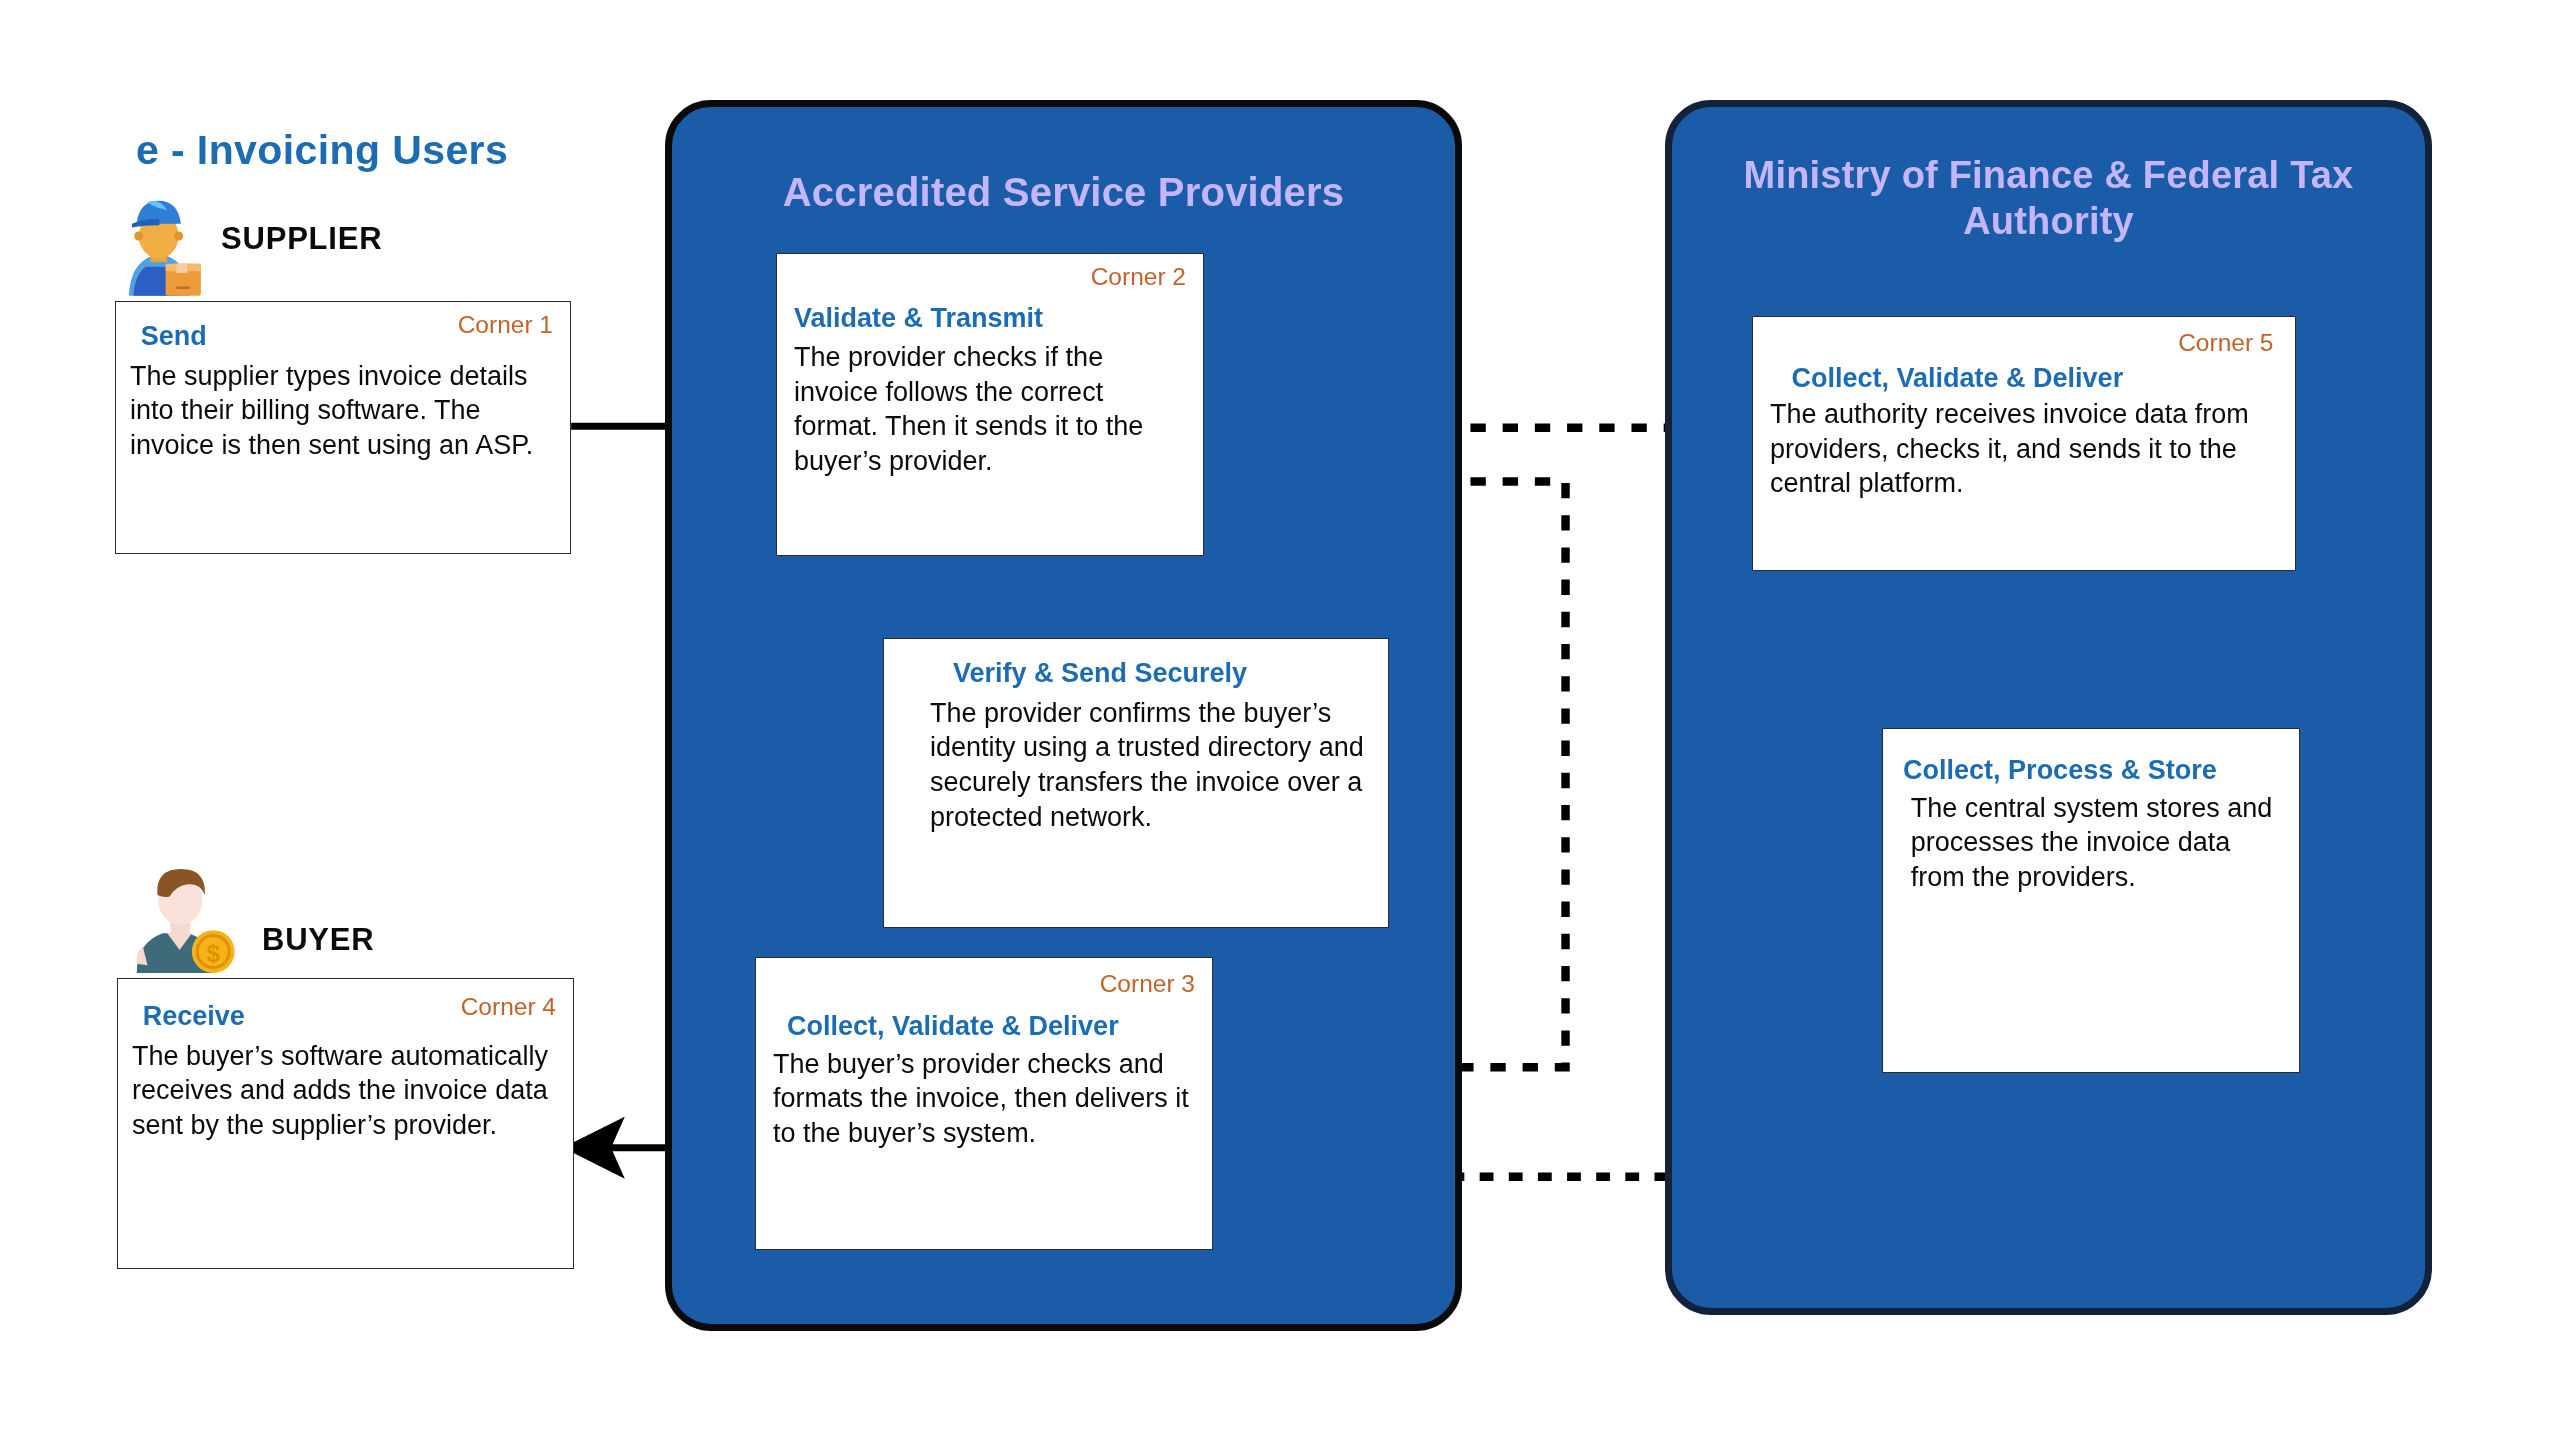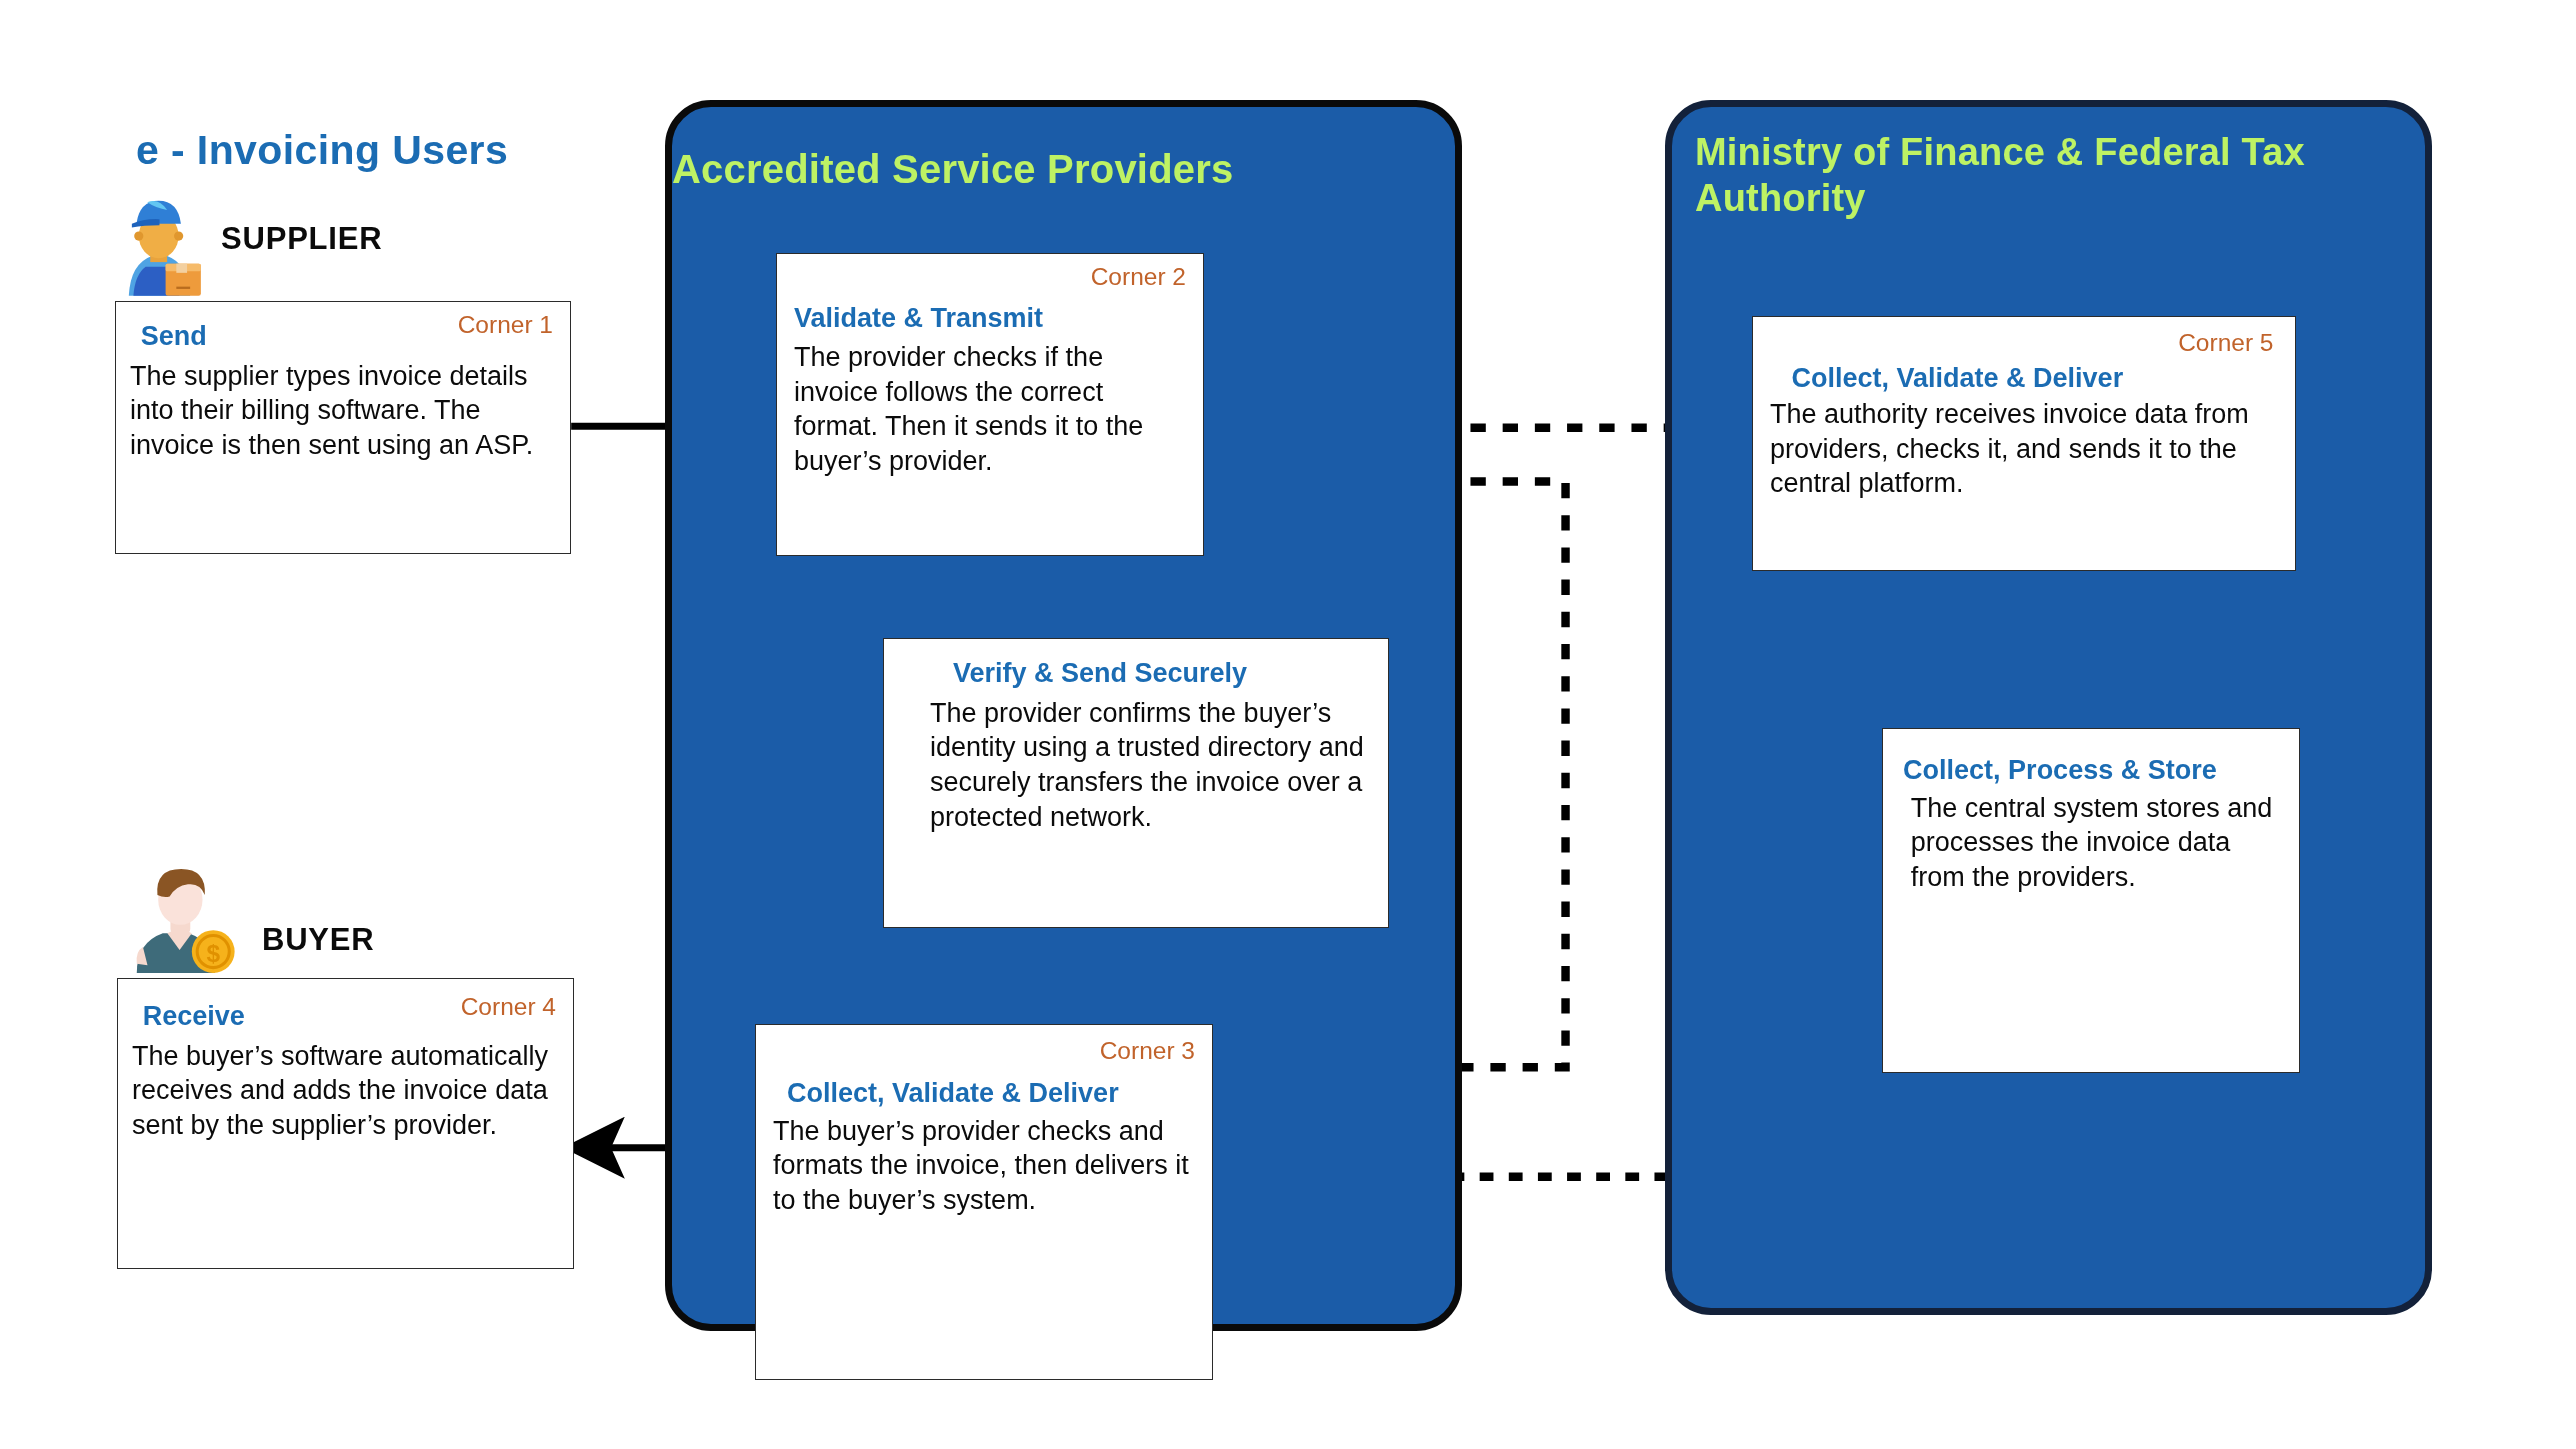--- a/index.html
+++ b/index.html
@@ -24,24 +24,26 @@
     background: #1B5CA8;
     border: 7px solid #0a0a0a;
     border-radius: 46px;
     box-sizing: border-box;
   }
   .panel.right-panel { border-color: #13213a; }
   .panel-title {
     position: absolute;
     left: 0;
     right: 0;
-    color: #bef264;
-    font-weight: bold;
+    color: #c4b5fd;
+    font-weight: bold;
+    text-align: center;
     line-height: 1.22;
     letter-spacing: 0.2px;
+    margin-top: 23px;
   }
   
   .section-heading {
     position: absolute;
     color: #1B6CB3;
     font-weight: bold;
     font-size: 41px;
     letter-spacing: 0.4px;
     white-space: nowrap;
   }
@@ -218,21 +220,21 @@
     <span class="card-corner">Corner 2</span>
     <div class="card-title" style="margin-top:37px;">Validate &amp; Transmit</div>
     <div class="card-body" style="margin-top:6.1px;">The provider checks if the invoice follows the correct format. Then it sends it to the buyer’s provider.</div>
   </div>
 
   <div class="card" style="left:883px; top:638px; width:506px; height:290px;padding-left:46px;">
     <div class="card-title" style="margin-top:7.7px; padding-left:23px;">Verify &amp; Send Securely</div>
     <div class="card-body" style="margin-top:6.1px;">The provider confirms the buyer’s identity using a trusted directory and securely transfers the invoice over a protected network.</div>
   </div>
 
-  <div class="card" style="left:755px; top:1024px; width:458px; height:356px;">
+  <div class="card" style="left:755px; top:957px; width:458px; height:293px;">
     <span class="card-corner" style="top:12.3px;">Corner 3</span>
     <div class="card-title" style="margin-top:41px; padding-left:14px;">Collect, Validate &amp; Deliver</div>
     <div class="card-body" style="margin-top:4.6px;">The buyer’s provider checks and formats the invoice, then delivers it to the buyer’s system.</div>
   </div>
 
   <div class="card" style="left:1752px; top:316px; width:544px; height:255px;">
     <span class="card-corner" style="top:12px; right:21.5px;">Corner 5</span>
     <div class="card-title" style="margin-top:34px; padding-left:21.5px;">Collect, Validate &amp; Deliver</div>
     <div class="card-body" style="margin-top:1.5px;">The authority receives invoice data from providers, checks it, and sends it to the central platform.</div>
   </div>

